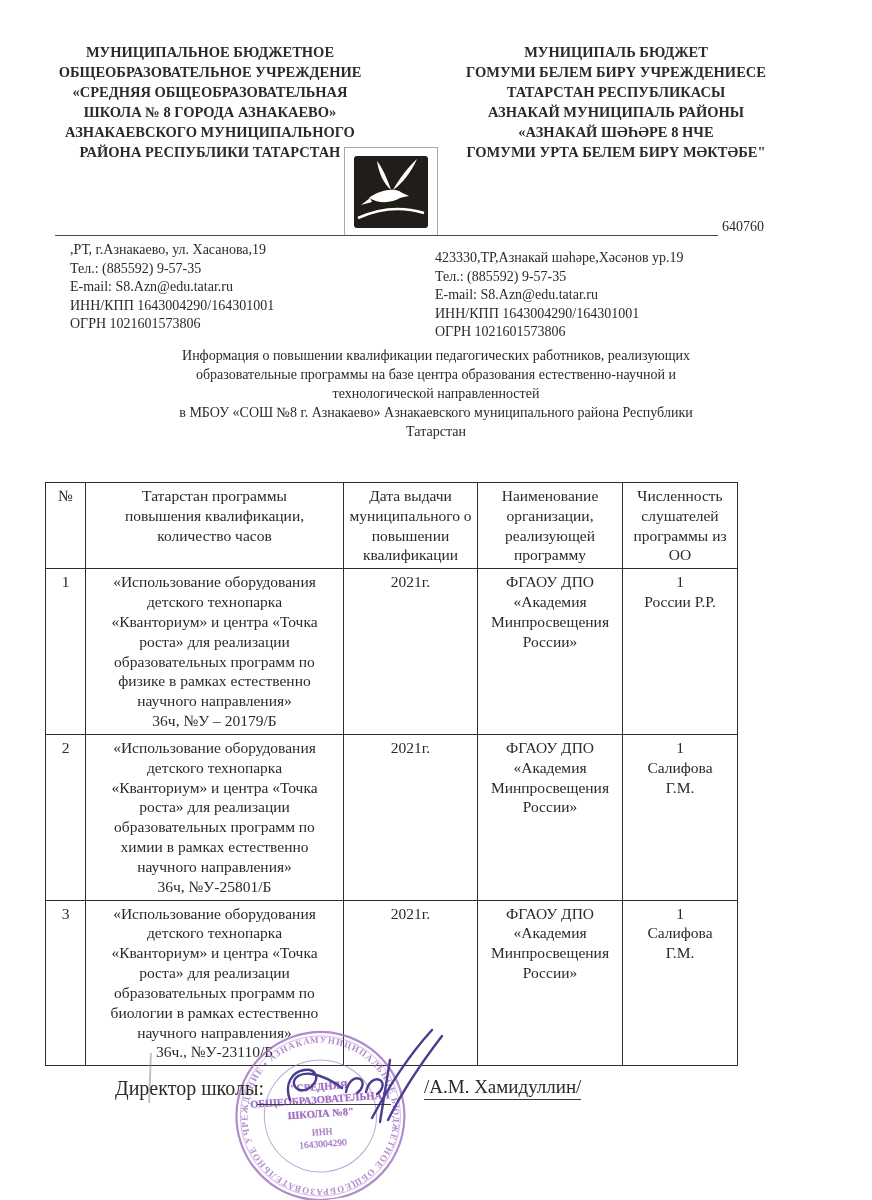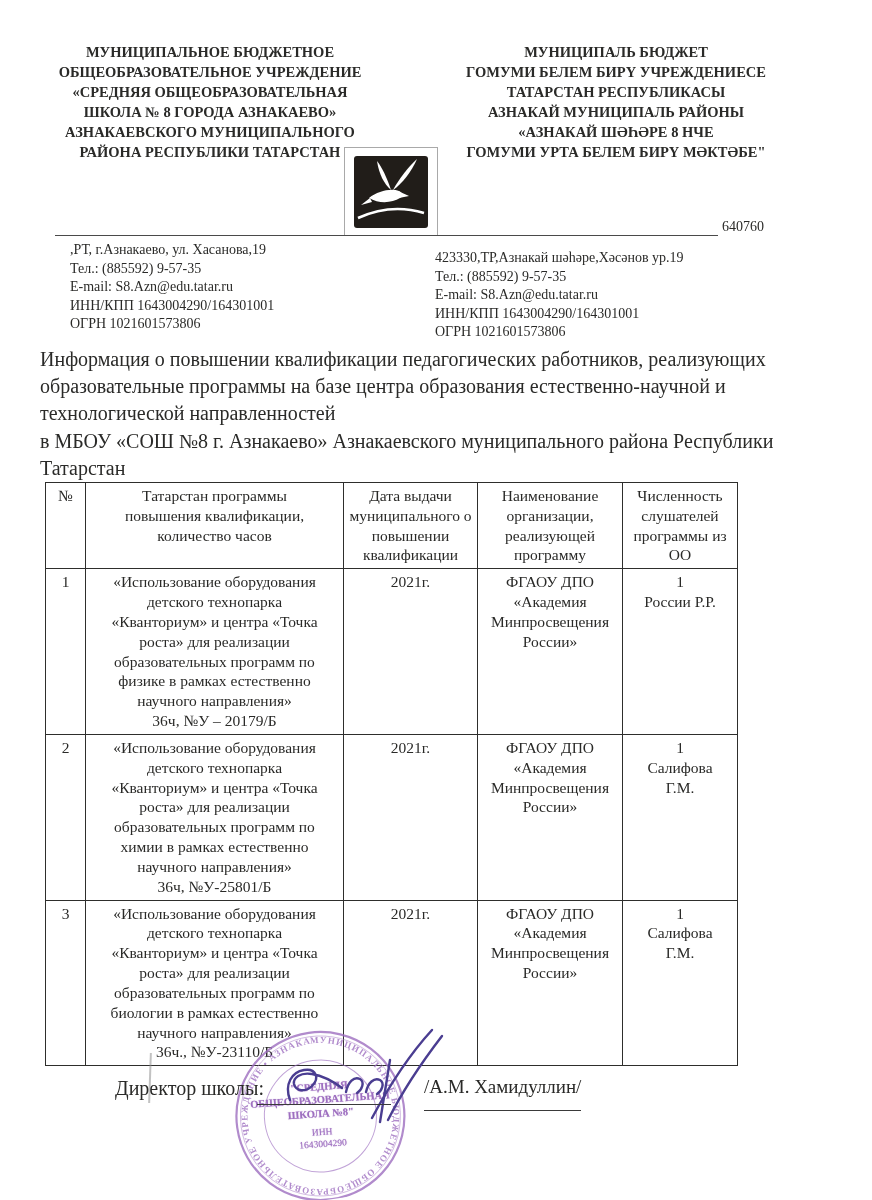--- a/index.html
+++ b/index.html
@@ -22,35 +22,35 @@
   
   .head-rule{position:absolute; left:55px; top:235px; width:663px; border-top:1.6px solid #4a4a4a;}
   .postal-code{position:absolute; left:722px; top:219px; font-size:14px;}
   
   .contact{position:absolute; top:241px; text-align:left; font-size:14px; line-height:1.33;}
   .contact.left{left:70px; width:340px;}
   .contact.right{left:435px; width:310px;margin-top:8px;}
   .email-addr{}
   
   .doc-title{position:absolute; left:40px; top:346px; width:792px;
-    font-size:20px; line-height:1.36;}
+    text-align:center; font-size:14px; line-height:1.36;}
   
   table.qual{position:absolute; left:45px; top:482px; width:692px;
     border-collapse:collapse; table-layout:fixed; font-size:15.5px;}
   table.qual th, table.qual td{
     border:1px solid #2e2e2c; text-align:center; vertical-align:top;
     padding:3px 5px; line-height:1.28; font-weight:normal; white-space:pre-line;}
   .c-num{width:40px;} .c-prog{width:258px;} .c-date{width:134px;}
   .c-org{width:145px;} .c-cnt{width:115px;}
   tr.data-row{height:158px;}
   
   .sig-label{position:absolute; left:115px; top:1077px; font-size:20px;}
   .sig-line{position:absolute; left:257px; top:1104px; width:134px; border-top:1.3px solid #3a3a3a;}
   .sig-name{position:absolute; left:424px; top:1076px; font-size:19px;
-    border-bottom:1px solid #3a3a3a; padding-bottom:12px;}
+    border-bottom:1px solid #3a3a3a; padding-bottom:1px;}
   .scan-artifact{position:absolute; left:149px; top:1053px; width:2px; height:50px;
     background:#8f8f8f; opacity:.55; transform:rotate(2deg);}
   
   .stamp-svg{position:absolute; left:217px; top:1026px; opacity:.8; transform:rotate(-8deg);}
   .stamp-center{position:absolute; left:247px; top:1080px; width:148px; text-align:center;
     color:#9e6fc0; font-size:10.5px; line-height:1.28; font-weight:bold;
     transform:rotate(-4deg); text-shadow:0 0 1px rgba(158,111,192,.7);}
   .stamp-sub{margin-top:6px; font-size:9.5px; font-weight:normal;}
   
   .ink-svg{position:absolute; left:272px; top:1026px;}

